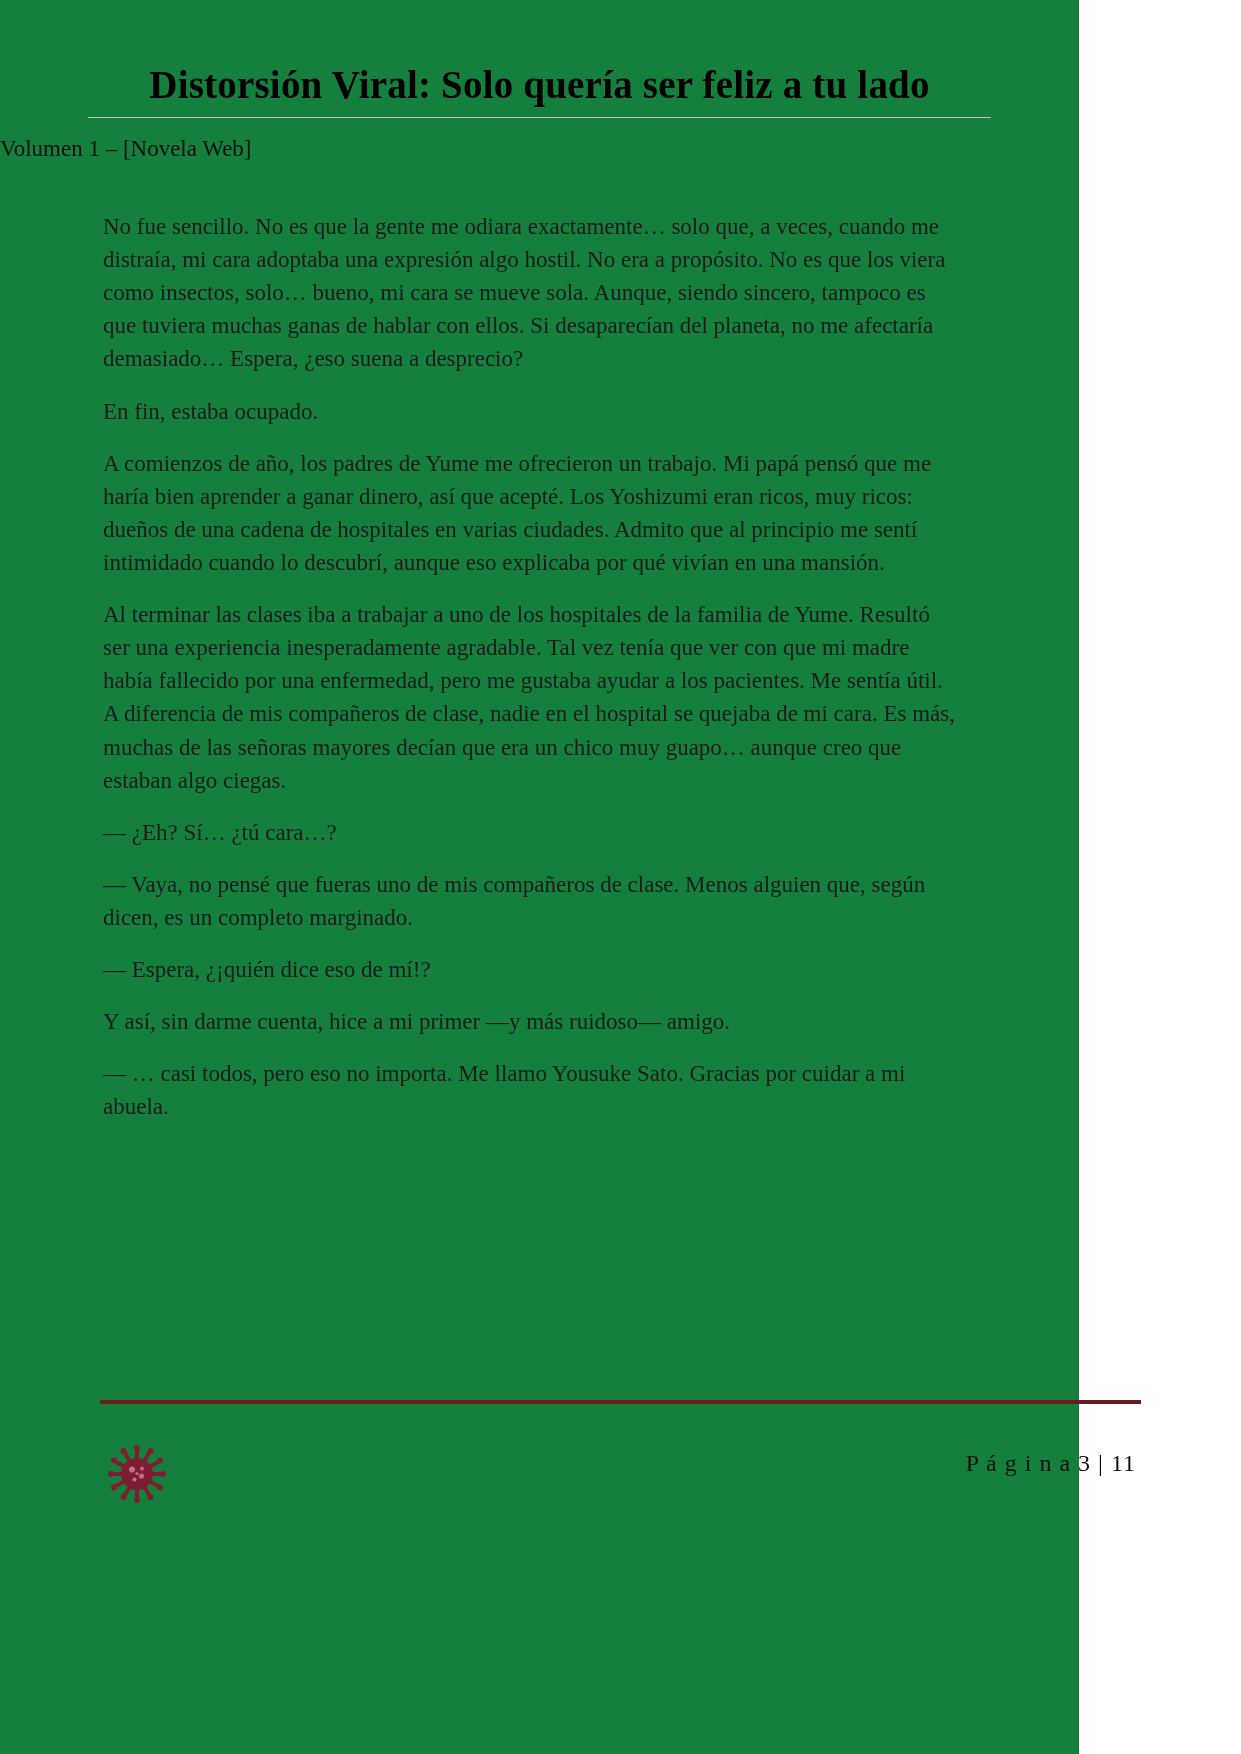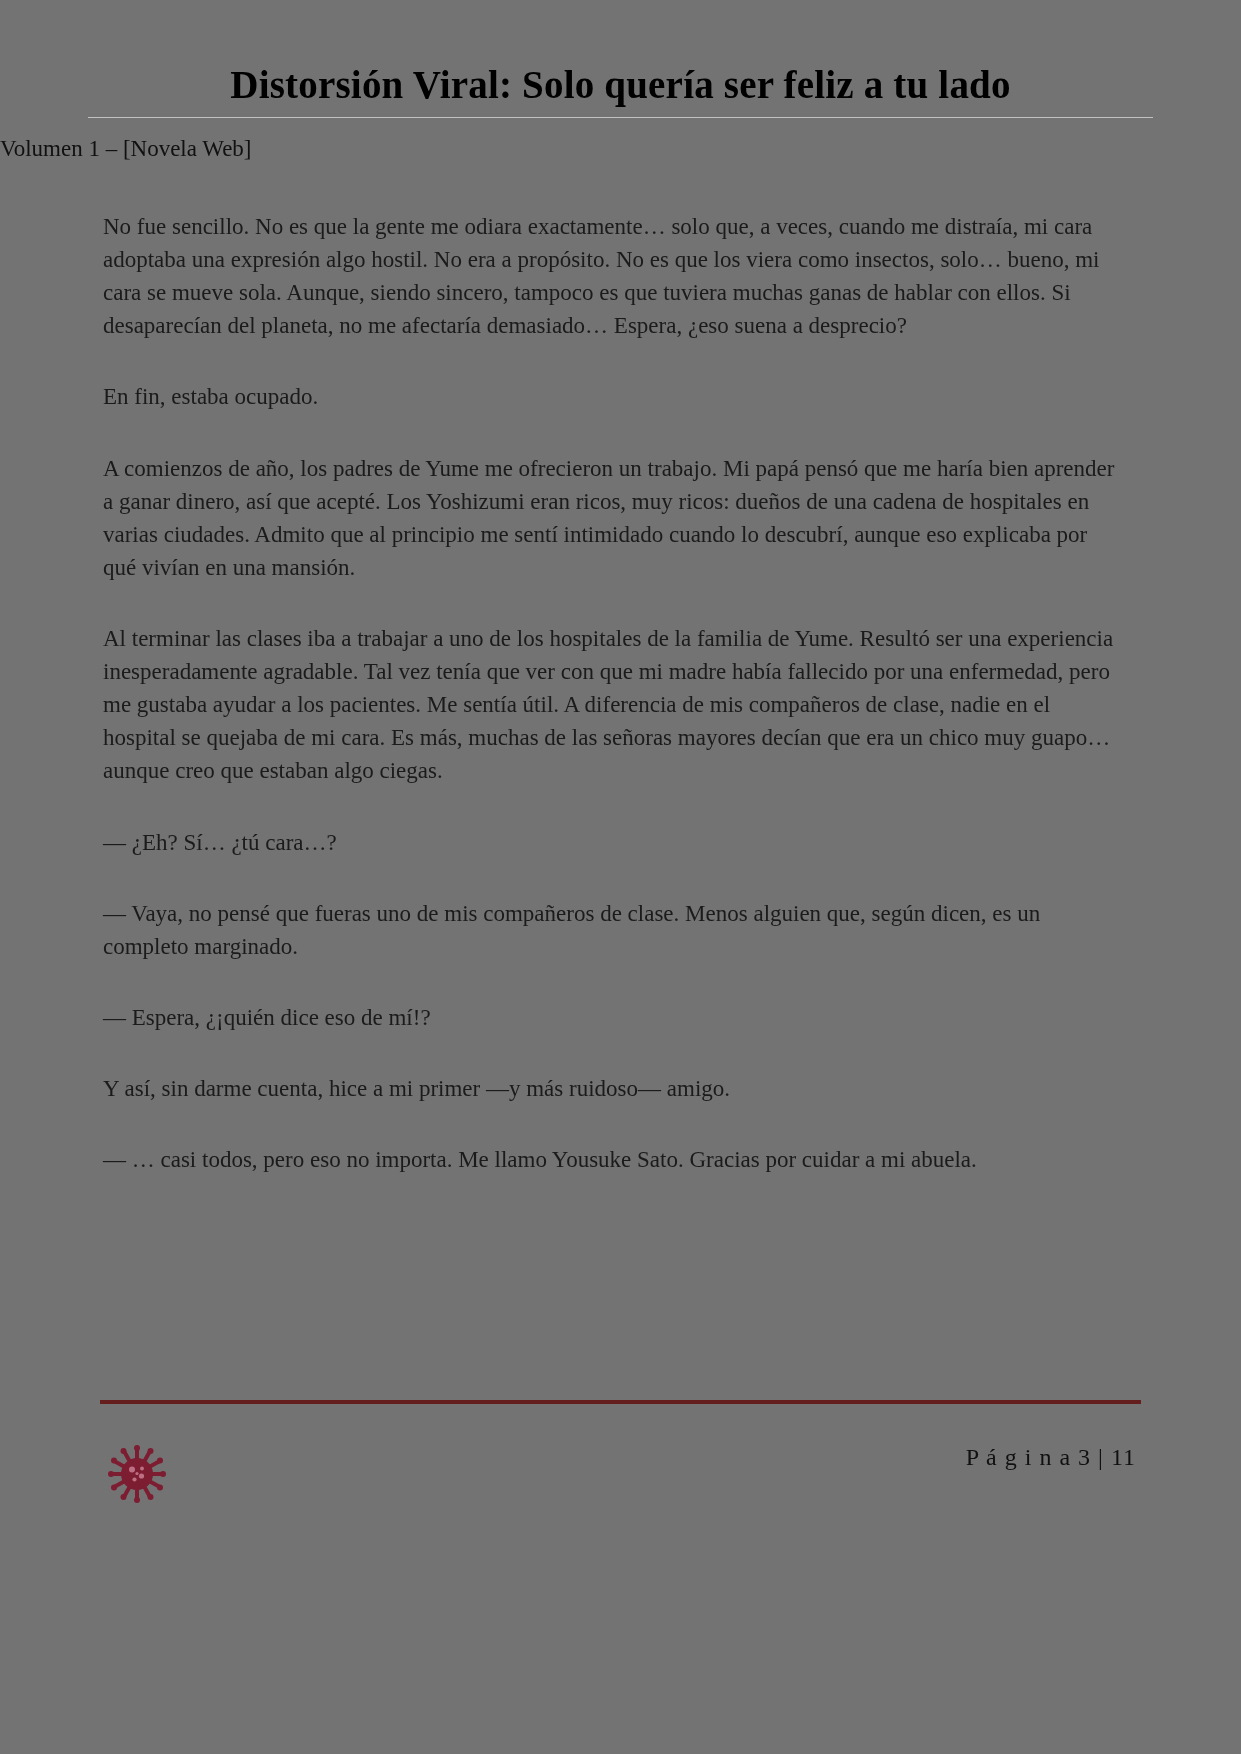--- a/index.html
+++ b/index.html
@@ -7,23 +7,23 @@
   body {
     width: 1241px;
     height: 1754px;
     font-family: "Liberation Serif", "DejaVu Serif", serif;
     color: #1b1b1b;
     position: relative;
     overflow: hidden;
   }
   .page {
     position: relative;
-    width: 1241px;
+    width: 1079px;
     height: 1754px;
-    background: #737373;
+    background: #15803d;
   }
   header { padding-top: 62px; }
   .doc-title {
     text-align: center;
     font-size: 39px;
     font-weight: 700;
     letter-spacing: 0.2px;
     color: #000000;
   }
   .title-rule {
@@ -34,21 +34,21 @@
   .doc-subtitle {
     margin-top: 18px;
     font-size: 23px;
     color: #111111;
   }
   .body-text {
     margin: 48px 118px 0 103px;
     font-size: 23px;
     line-height: 1.44;
   }
-  .body-text p { margin-bottom: 19px; margin-top: 38px; }
+  .body-text p { margin-bottom: 19px; }
   footer {
     position: absolute;
     left: 0;
     top: 1400px;
     width: 1241px;
   }
   .footer-rule {
     margin: 0 100px;
     height: 4px;
     background: var(--accent, #641e1e);
@@ -59,21 +59,21 @@
     justify-content: space-between;
     align-items: center;
   }
   .virus { display: inline-block; width: 64px; height: 64px; }
   .virus svg { display: block; }
   .page-number {
     font-size: 24px;
     color: #111111;
     letter-spacing: 1px;
     align-self: flex-start;
-    margin-top: 2px;
+    margin-top: 8px;
   }
 </style>
 </head>
 <body>
 
 <div class="page">
 
   <header>
     <h1 class="doc-title">Distorsión Viral: Solo quería ser feliz a tu lado</h1>
     <div class="title-rule"></div>

